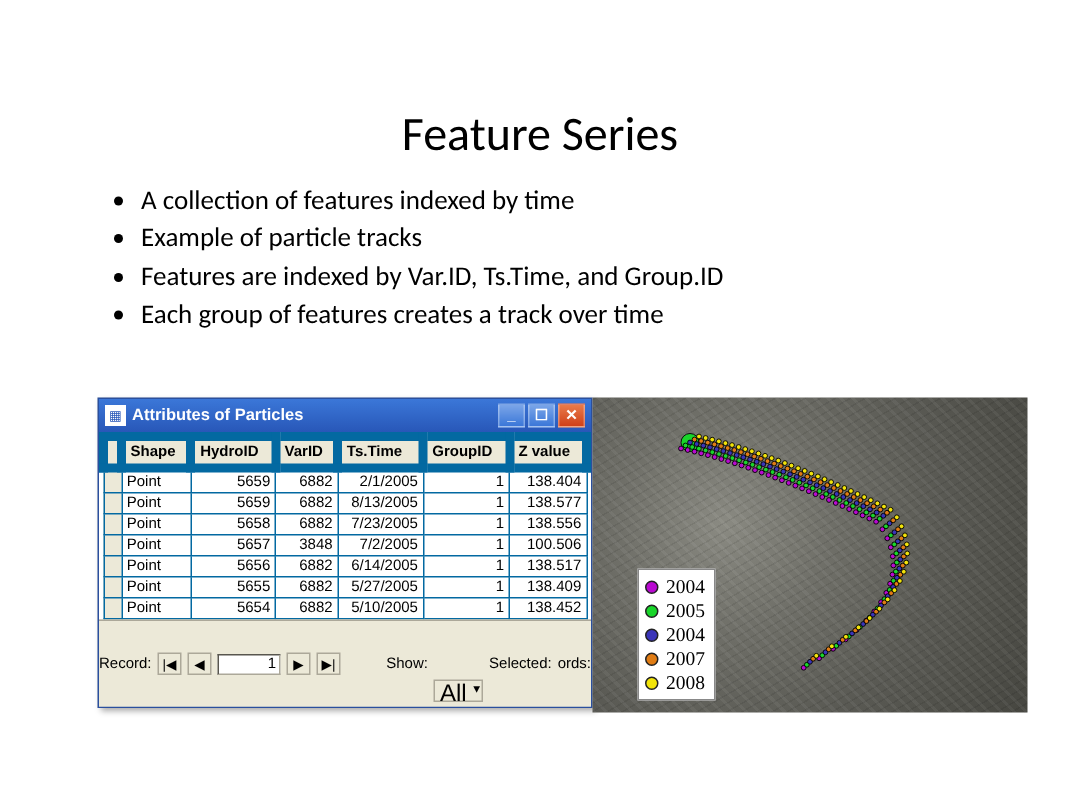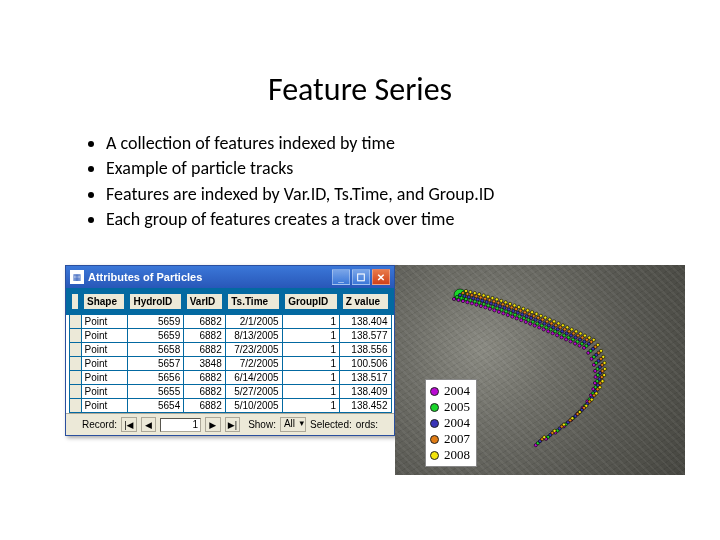--- a/index.html
+++ b/index.html
@@ -21,21 +21,21 @@
     font-size: 32px;
   }
   .bullets {
     position: absolute;
     top: 120px;
     left: 70px;
     width: 580px;
     font-size: 18px;
     line-height: 1.3;
   }
-  .bullets ul { margin: 12px; padding-left: 24px; list-style: disc; }
+  .bullets ul { margin: 0; padding-left: 24px; list-style: disc; }
   .bullets li { margin: 2px 0; }
 
   
   .win {
     position: absolute;
     top: 265px;
     left: 65px;
     width: 330px;
     border: 1px solid #2a4f9e;
     box-shadow: 2px 2px 4px #aaa;
@@ -93,21 +93,21 @@
   .rowhdr {
     width: 12px;
     background: #ece9d8;
     border: 1px solid #aca899;
   }
 
   .navbar {
     display: flex;
     align-items: center;
     gap: 4px;
-    padding: 3px 16px;
+    padding: 3px 0;
     border-top: 1px solid #aca899;
     background: #ece9d8;
   }
   .navbar .lbl { font-size: 10px; }
   .navbtn {
     width: 16px; height: 15px;
     background: #ece9d8;
     border: 1px solid #aca899;
     display: flex; align-items: center; justify-content: center;
     font-size: 9px;
@@ -115,21 +115,21 @@
   .navinput {
     width: 42px; height: 14px;
     border: 1px inset #aca899;
     background: #fff;
     text-align: right;
     padding: 0 2px;
     font-size: 10px;
   }
   .navdrop {
     height: 15px; border: 1px solid #aca899; background: #ece9d8;
-    padding: 0 10px 0 3px; font-size: 10px; position: relative;
+    padding: 0 10px 0 3px; font-size: 16px; position: relative; margin-top: 36px;
   }
   .navdrop::after { content: "▾"; position: absolute; right: 1px; top: 0; font-size: 9px; }
 
   
   .map {
     position: absolute;
     top: 265px;
     left: 395px;
     width: 290px;
     height: 210px;

